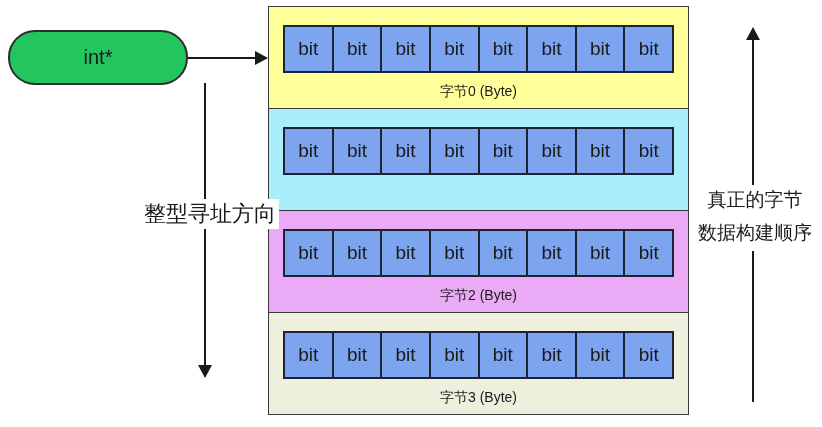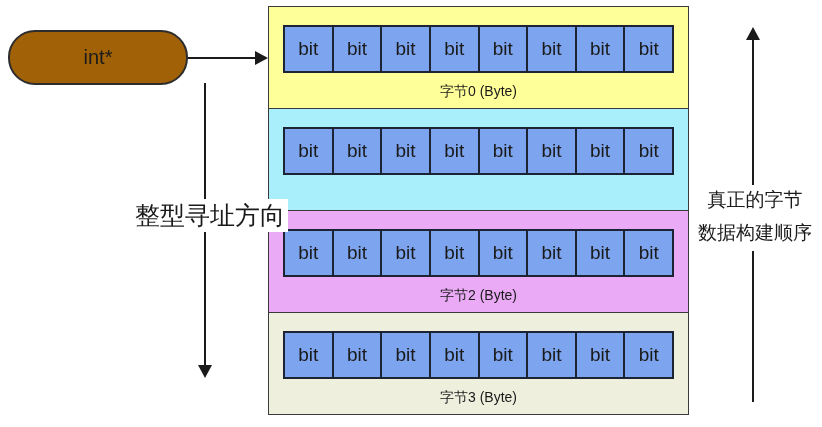--- a/index.html
+++ b/index.html
@@ -117,21 +117,21 @@
     border-right: 7px solid transparent;
     border-top: 13px solid #1a1a1a;
   }
   .left-arrow-label {
     position: absolute;
     left: 210px;
     top: 199px;
     transform: translateX(-50%);
     background: #ffffff;
     padding: 0 3px;
-    font-size: 25px;
+    font-size: 22px;
     white-space: nowrap;
   }
 
   
   .v-line-right {
     position: absolute;
     left: 752px;
     top: 39px;
     width: 2px;
     height: 363px;
@@ -159,21 +159,21 @@
     text-align: center;
     white-space: nowrap;
     font-family: Liberation Mono, monospace;
   }
 </style>
 </head>
 <body>
 
 <div id="canvas">
 
-  <div class="pointer-box" style="background: #a16207; border-radius: 27px;">
+  <div class="pointer-box" style="background: #22c55e; border-radius: 27px;">
     <span>int*</span>
   </div>
 
   <div class="h-arrow-line"></div>
   <div class="h-arrow-head"></div>
 
   <div class="byte-stack">
       <div class="byte-block" style="background: rgb(255, 255, 153);">
         <div class="bit-row">
           <div class="bit-cell">bit</div>

